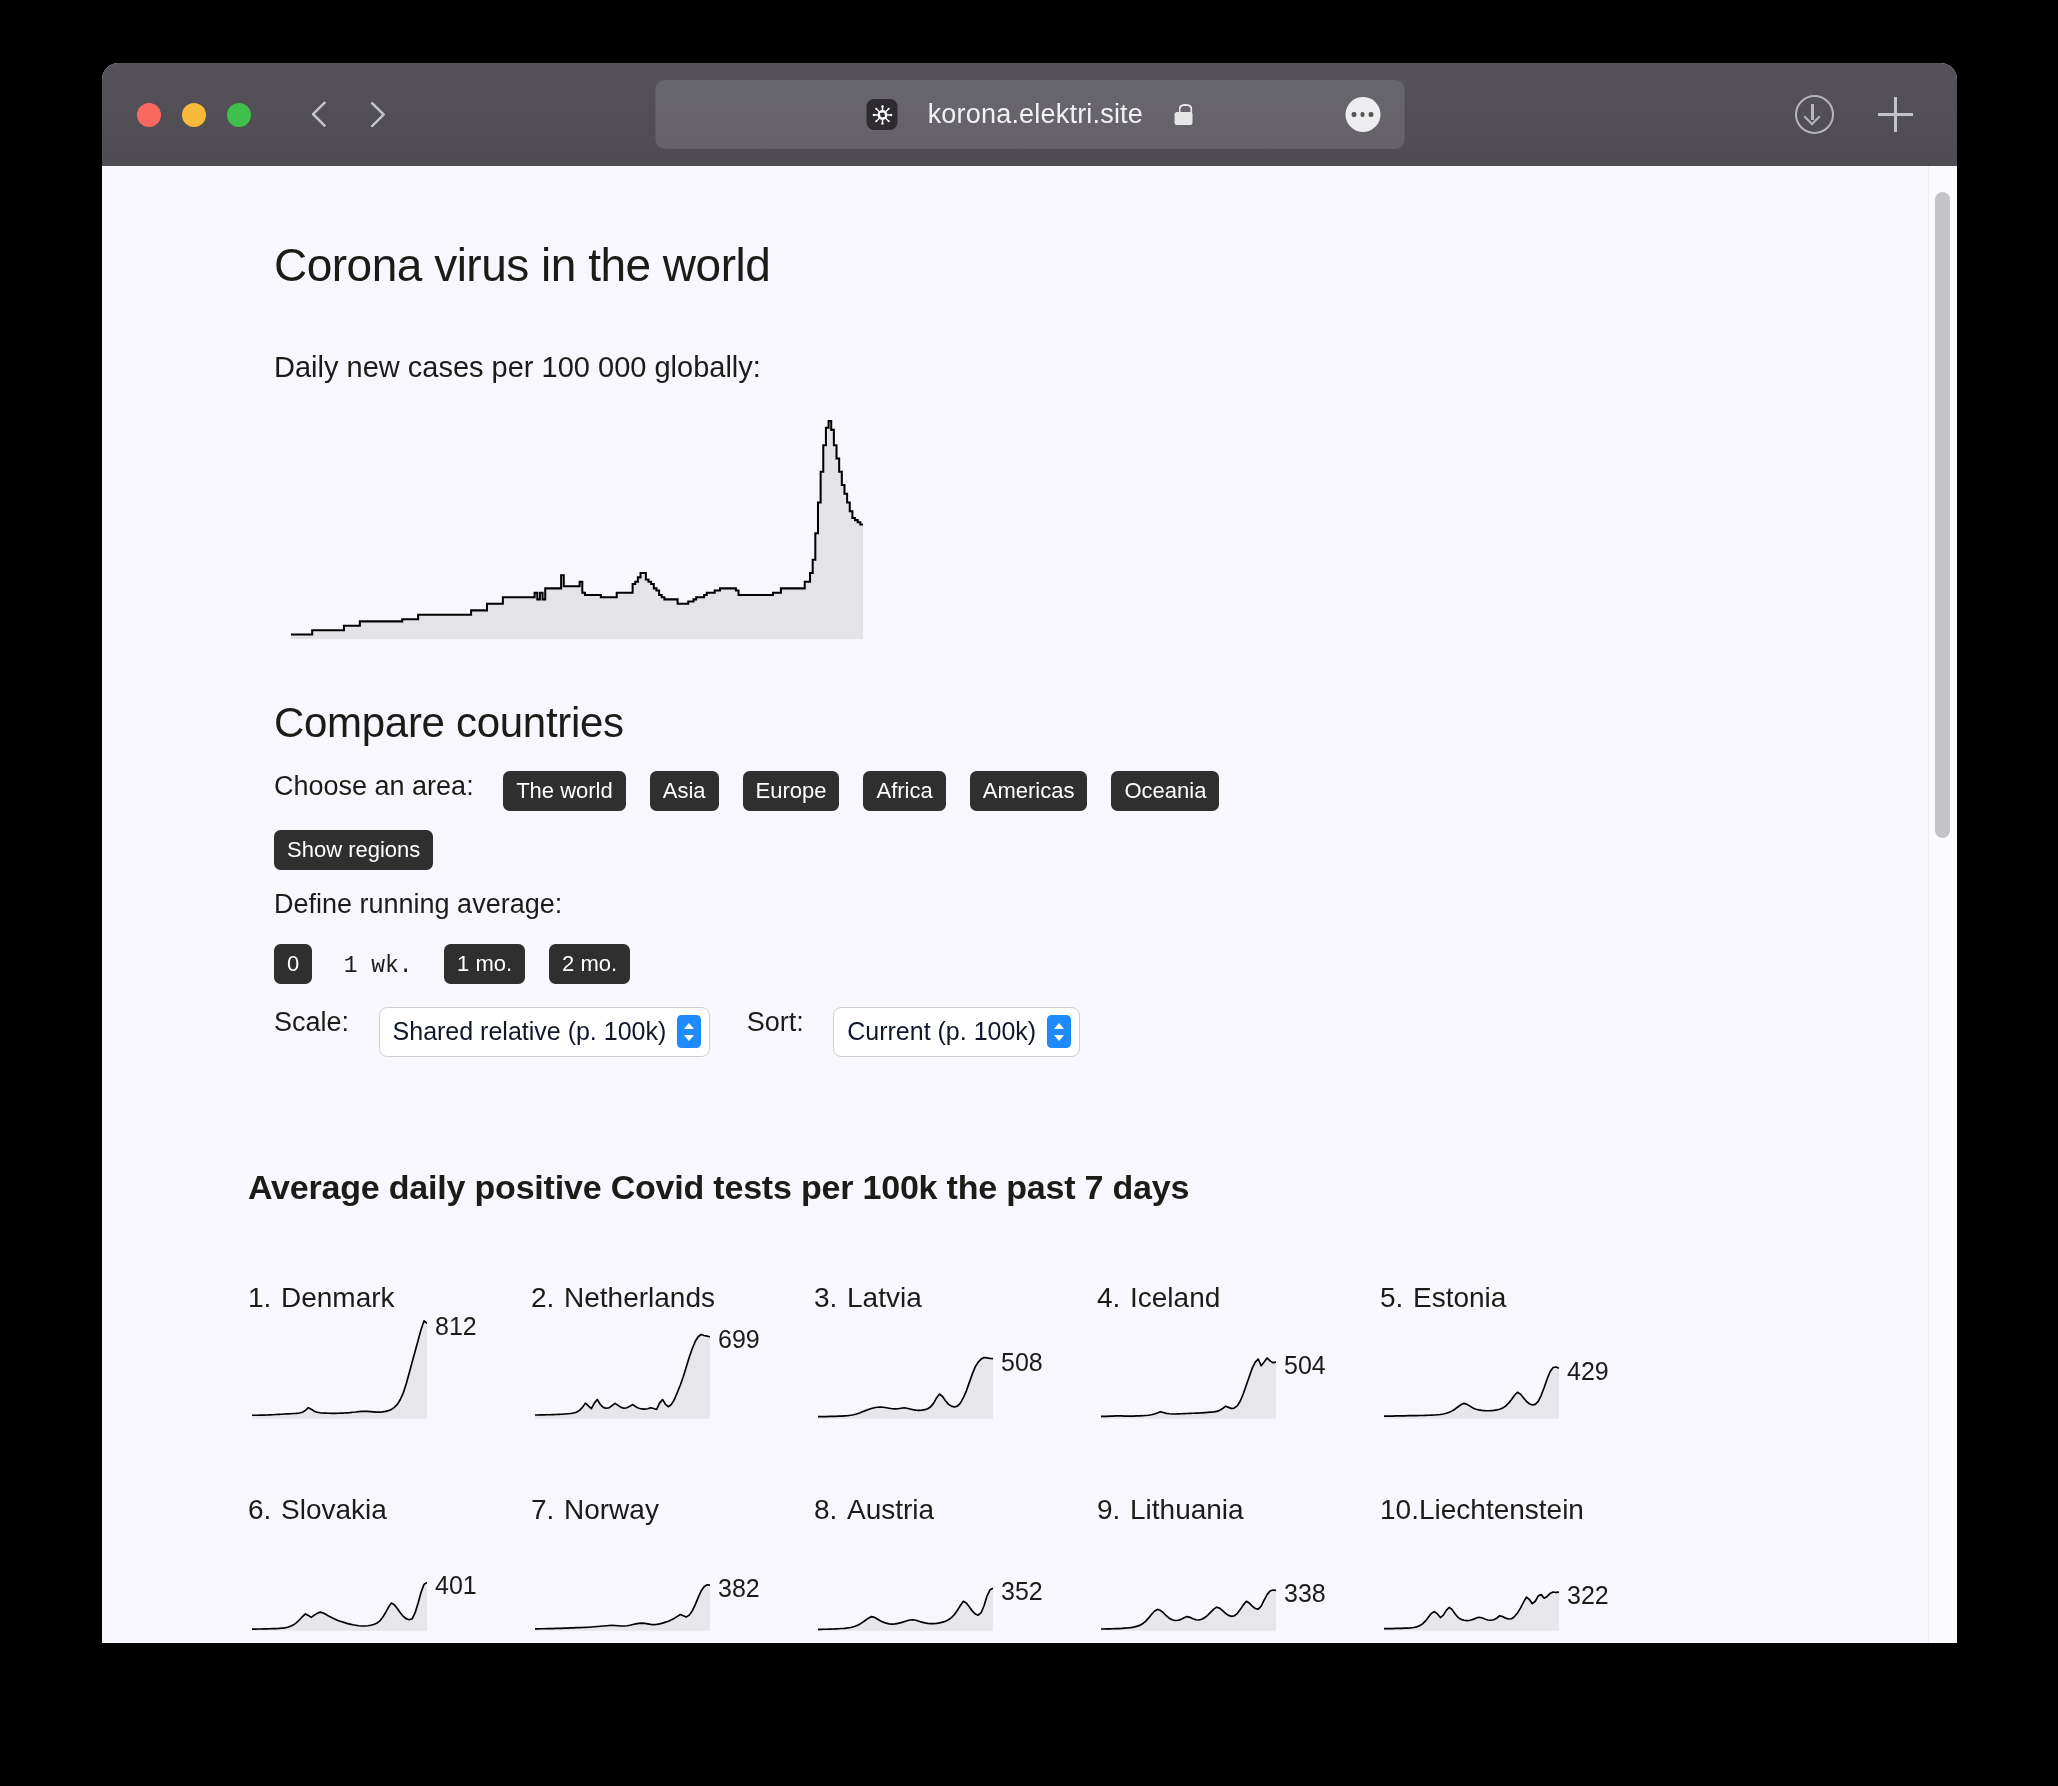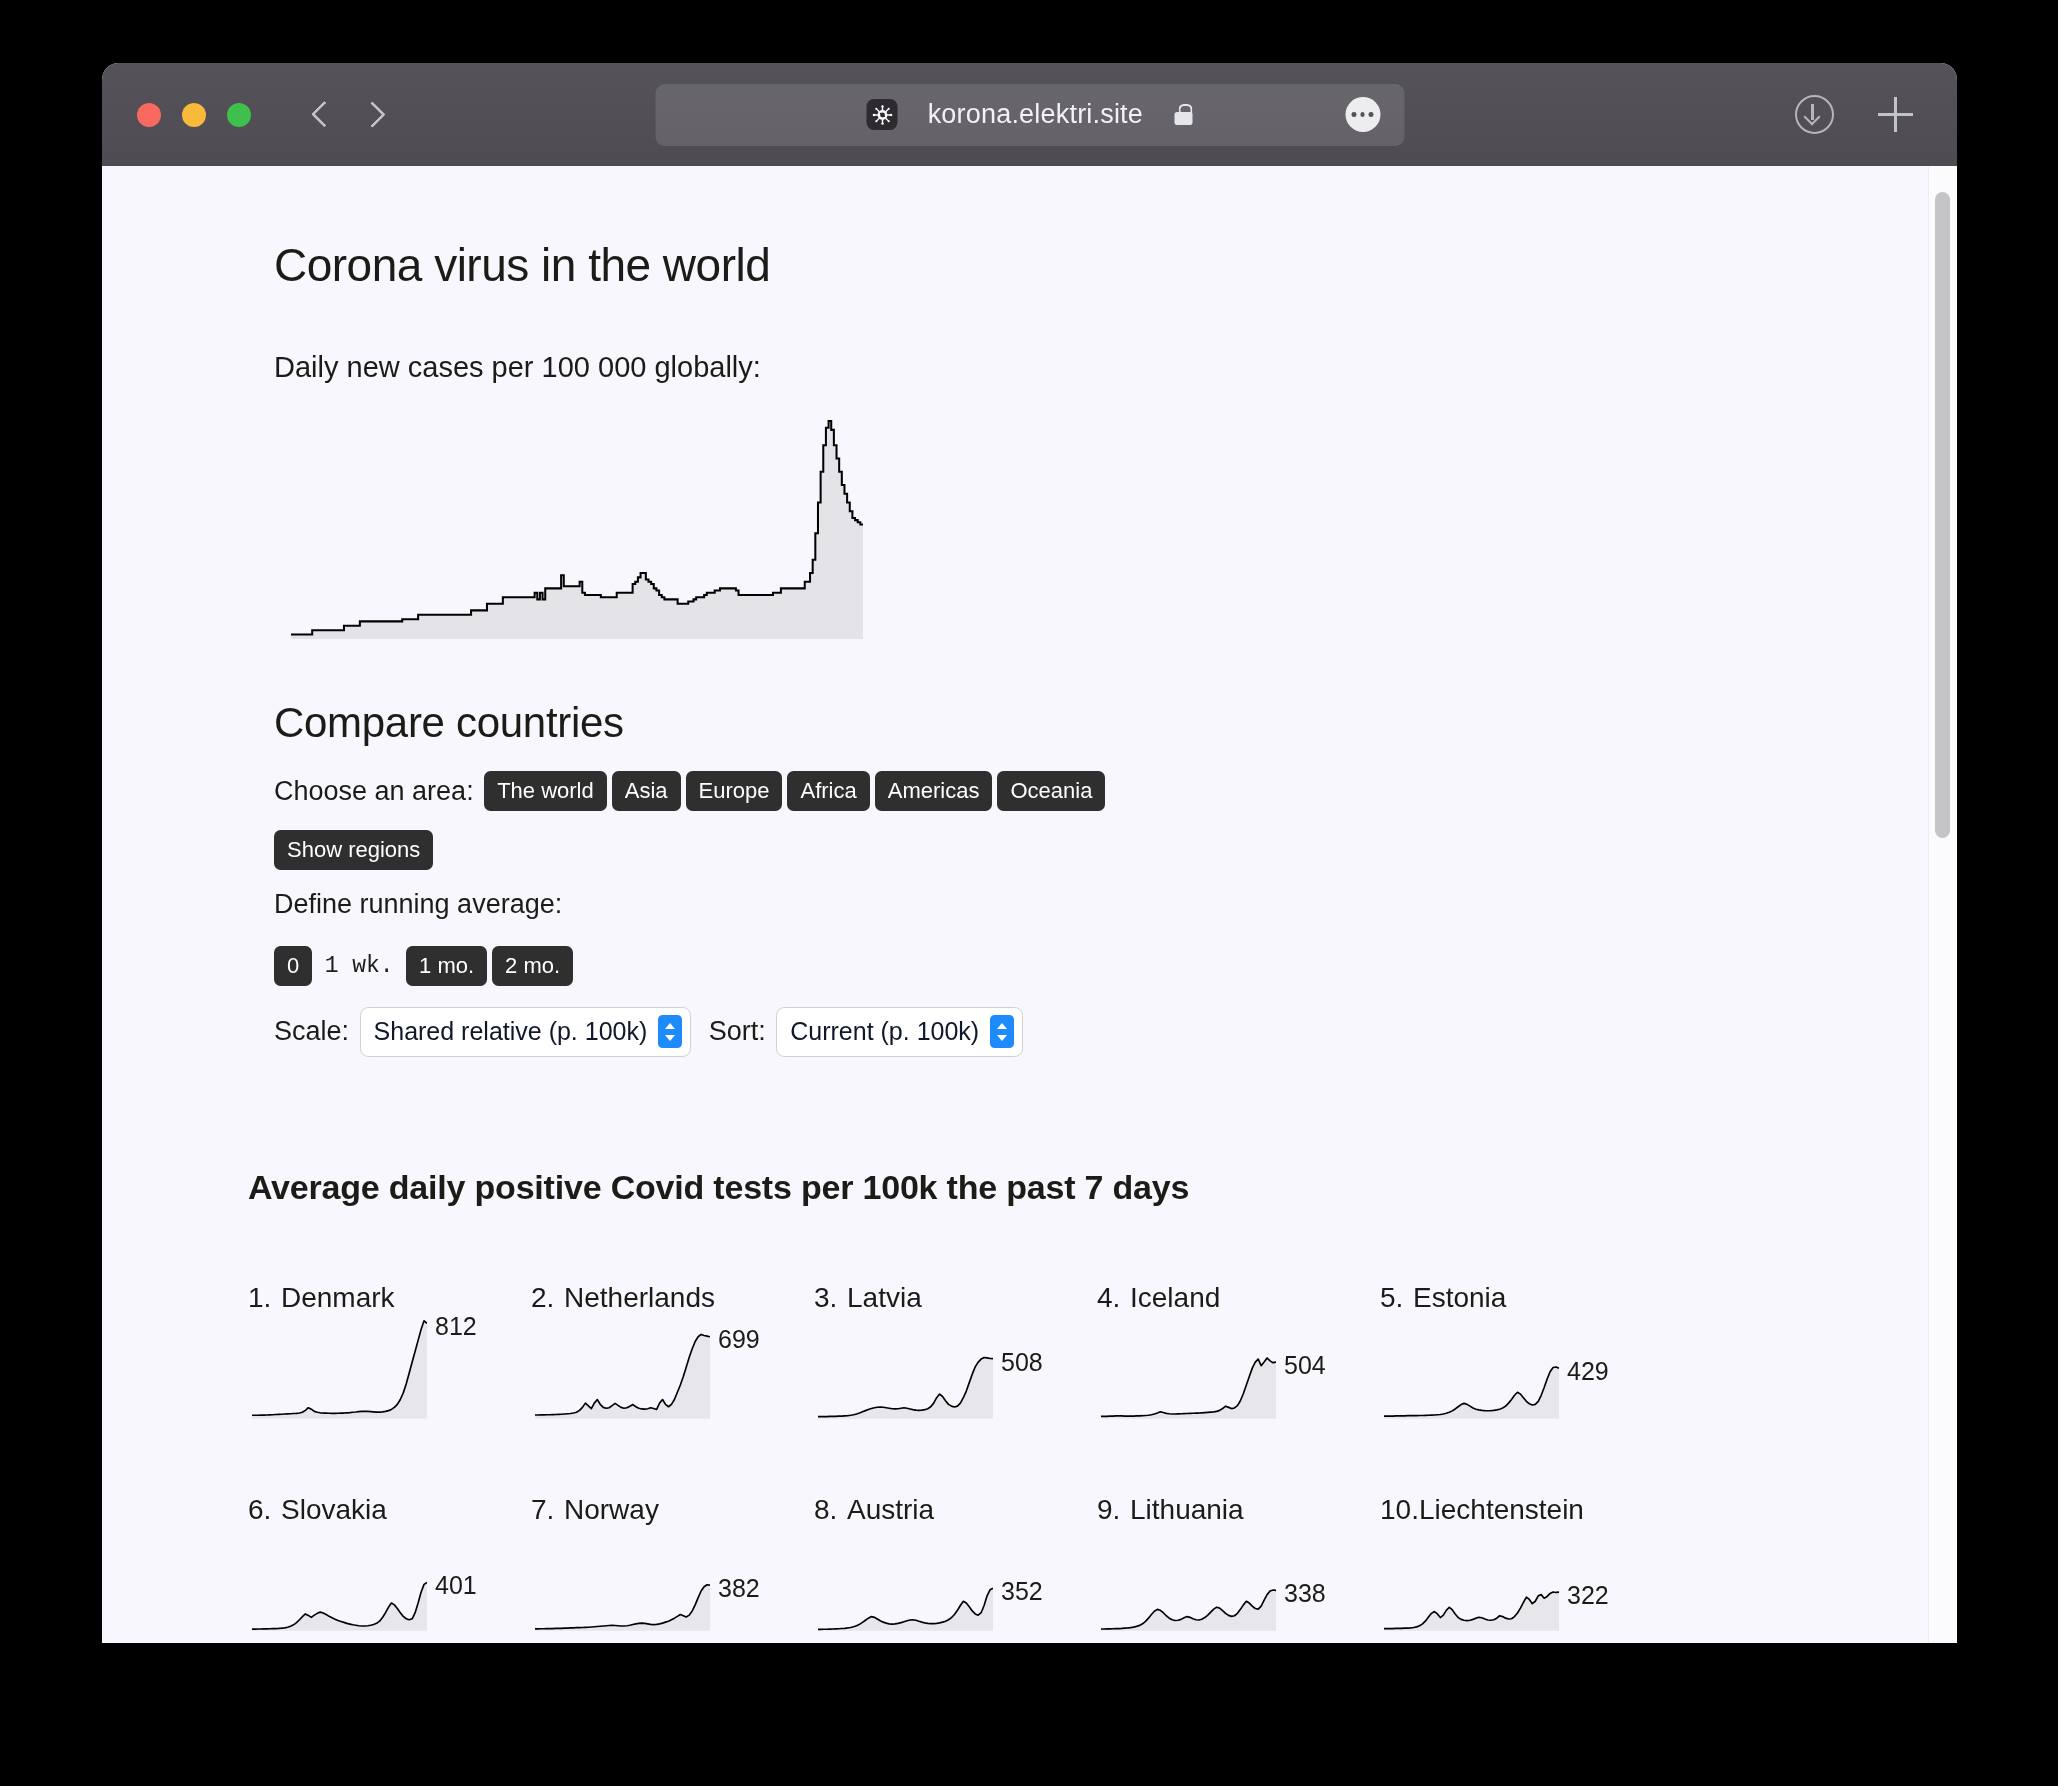--- a/index.html
+++ b/index.html
@@ -70,21 +70,21 @@
     border-radius: 1.8px;
   }
   .chev.back::before  { transform: rotate(-135deg); left: 10px; }
   .chev.fwd::before   { transform: rotate(45deg);  left: 3.7px; }
 
   .urlbar {
     position: absolute;
     left: 50%;
     transform: translateX(-50%);
     width: 749px;
-    height: 62px;
+    height: 69px;
     background: rgba(255,255,255,0.12);
     border-radius: 9.2px;
     display: flex;
     align-items: center;
     justify-content: center;
     gap: 30px;
   }
   .favicon {
     width: 31px; height: 31px;
     border-radius: 7.4px;
@@ -211,23 +211,23 @@
   h2.section-title {
     font-size: 42px;
     font-weight: 400;
     color: #1b1b17;
     margin: 57px 0 0 0;
     letter-spacing: -0.3px;
   }
 
   .ctrl-row {
     display: flex;
-    align-items: center;
+    align-items: flex-start;
     flex-wrap: wrap;
-    gap: 5px;
+    gap: 24px;
     margin-top: 24px;
   }
   .ctrl-label {
     font-size: 27px;
     color: #1b1b17;
     margin-right: 5.5px;
   }
   .pill {
     background: #2f2f2f;
     color: #fff;

